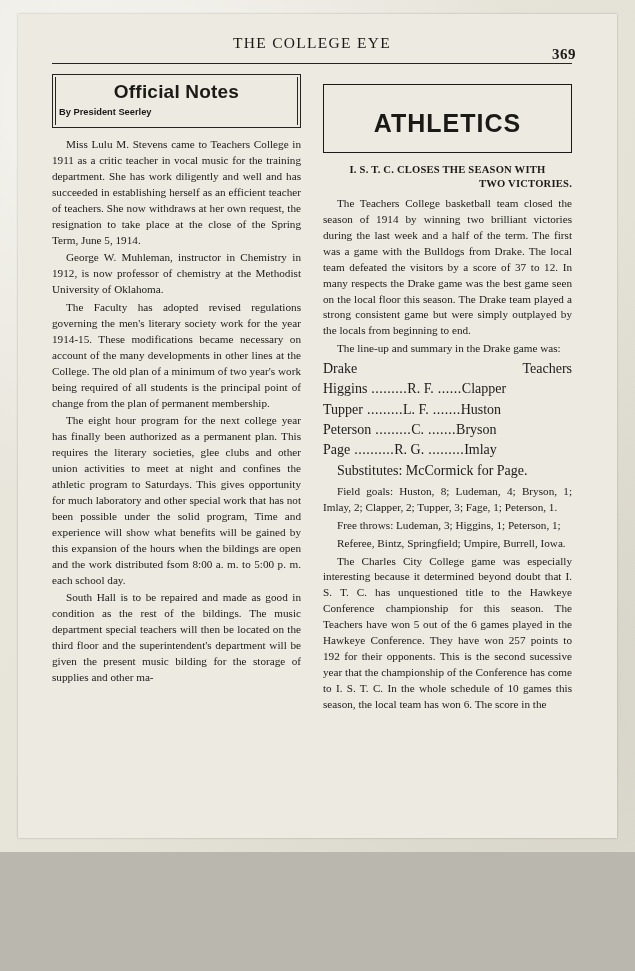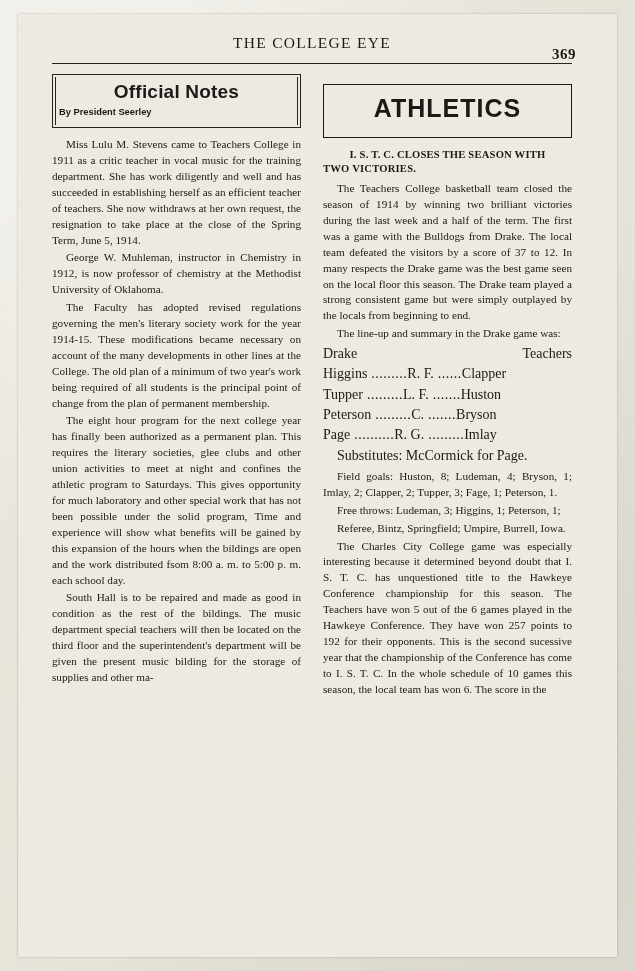--- a/index.html
+++ b/index.html
@@ -6,21 +6,21 @@
     margin: 0;
     padding: 0;
     background: #b9b7ae;
   }
   body {
     font-family: "Liberation Serif", serif;
   }
   .page {
     position: relative;
     width: 635px;
-    height: 971px;
+    height: 852px;
     margin: 0 auto;
     background: #e8e6dd;
     overflow: hidden;
   }
   
   .page:before {
     content: "";
     position: absolute;
     inset: 0;
     background:
@@ -125,41 +125,41 @@
     text-align: left;
     font-size: 9.3px;
     font-weight: bold;
     font-family: "Liberation Sans", sans-serif;
     margin-top: 3px;
   }
   
   .athletics-box {
     border: 1.6px solid #1b1a17;
     margin: 10px 0 10px 0;
-    padding: 6px 0 10px 0;
+    padding: 21px 0 10px 0;
     text-align: center;
     background: #edeae1;
   }
   .athletics-title {
     font-family: "Liberation Sans", sans-serif;
     font-weight: bold;
     font-size: 25px;
     letter-spacing: 1px;
   }
   
   .headline {
     text-align: center;
     font-size: 10.6px;
     font-weight: bold;
     line-height: 1.35;
     margin: 6px 0 5px 0;
     letter-spacing: 0.2px;
   }
   .headline .l1 { display: block; text-align: center; }
-  .headline .l2 { display: block; text-align: left; }
+  .headline .l2 { display: block; text-align: right; }
   
   .lineup {
     margin: 2px 0 3px 0;
     font-size: 14px;
     line-height: 1.45;
   }
   .lineup .lrow {
     display: block;
     white-space: nowrap;
   }

